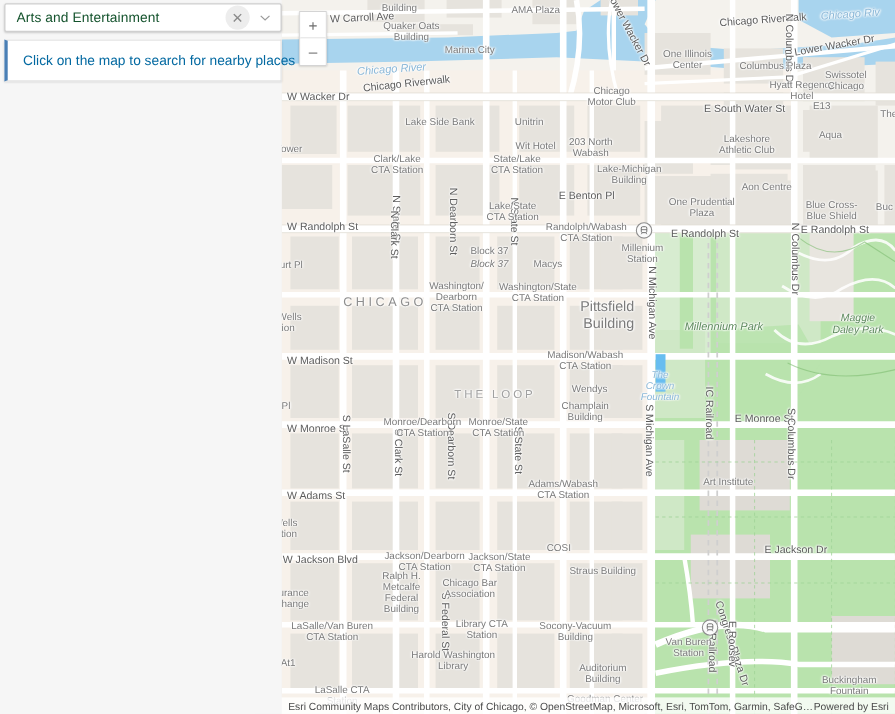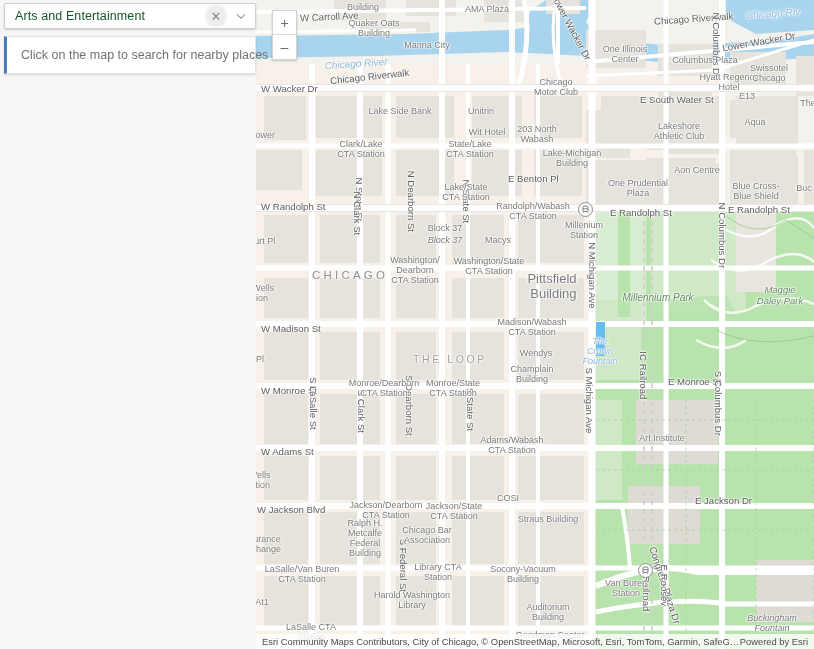--- a/index.html
+++ b/index.html
@@ -80,21 +80,21 @@
     background: #ffffff;
     border: 1px solid #e2e2e2;
     border-left: 3px solid #4a7fb5;
     box-shadow: 0 1px 2px rgba(0,0,0,0.13);
     display: flex;
     align-items: center;
     padding-left: 14px;
   }
   .hint-text {
     font-size: 12.5px;
-    color: #737373;
+    color: #0369a1;
     white-space: nowrap;
   }
 
   
   #zoom-controls {
     position: absolute;
     left: 272px; top: 10px;
     width: 25px;
     z-index: 55;
     background: #ffffff;
@@ -447,42 +447,42 @@
         <div class="lbl poi center" style="left: 189px; top: 223px; font-size: 9px; transform: translateX(-50%);">Block 37</div>
         <div class="lbl poi center" style="left: 189px; top: 235px; font-size: 9px; font-style: italic; transform: translateX(-50%);">Block 37</div>
         <div class="lbl poi center" style="left: 242px; top: 235px; font-size: 9px; transform: translateX(-50%);">Macys</div>
         <div class="lbl poi center" style="left: 3px; top: 236px; font-size: 9px; transform: translateX(-50%);">Court Pl</div>
         <div class="lbl poi center" style="left: 159px; top: 255px; font-size: 9px; transform: translateX(-50%);">Washington/<br>Dearborn<br>CTA Station</div>
         <div class="lbl poi center" style="left: 233px; top: 256px; font-size: 9px; transform: translateX(-50%);">Washington/State<br>CTA Station</div>
         <div class="lbl poi center" style="left: 296px; top: 272px; font-size: 13px; transform: translateX(-50%); text-align: right;">Pittsfield<br>Building</div>
         <div class="lbl poi center" style="left: 1px; top: 283px; font-size: 9px; transform: translateX(-50%);">on/Wells<br>tation</div>
         <div class="lbl poi center" style="left: 276px; top: 317px; font-size: 9px; transform: translateX(-50%);">Madison/Wabash<br>CTA Station</div>
         <div class="lbl poi center" style="left: 280px; top: 348px; font-size: 9px; transform: translateX(-50%);">Wendys</div>
-        <div class="lbl poi center" style="left: 4px; top: 354px; font-size: 9px; transform: translateX(-50%);">Pl</div>
+        <div class="lbl poi center" style="left: 4px; top: 364px; font-size: 9px; transform: translateX(-50%);">Pl</div>
         <div class="lbl poi center" style="left: 276px; top: 364px; font-size: 9px; transform: translateX(-50%);">Champlain<br>Building</div>
         <div class="lbl poi center" style="left: 128px; top: 378px; font-size: 9px; transform: translateX(-50%);">Monroe/Dearborn<br>CTA Station</div>
         <div class="lbl poi center" style="left: 197px; top: 378px; font-size: 9px; transform: translateX(-50%);">Monroe/State<br>CTA Station</div>
         <div class="lbl poi center" style="left: 344px; top: 336px; font-size: 9px; font-style: italic; color: rgb(139, 184, 216); transform: translateX(-50%);">The<br>Crown<br>Fountain</div>
         <div class="lbl poi center" style="left: 406px; top: 433px; font-size: 9px; transform: translateX(-50%);">Art Institute</div>
         <div class="lbl poi center" style="left: 256px; top: 435px; font-size: 9px; transform: translateX(-50%);">Adams/Wabash<br>CTA Station</div>
         <div class="lbl poi center" style="left: 0px; top: 470px; font-size: 9px; transform: translateX(-50%);">y/Wells<br>Station</div>
         <div class="lbl poi center" style="left: 252px; top: 493px; font-size: 9px; transform: translateX(-50%);">COSI</div>
         <div class="lbl poi center" style="left: 130px; top: 500px; font-size: 9px; transform: translateX(-50%); text-align: center;">Jackson/Dearborn<br>CTA Station</div>
         <div class="lbl poi center" style="left: 198px; top: 501px; font-size: 9px; transform: translateX(-50%);">Jackson/State<br>CTA Station</div>
         <div class="lbl poi center" style="left: 292px; top: 514px; font-size: 9px; transform: translateX(-50%);">Straus Building</div>
         <div class="lbl poi center" style="left: 5px; top: 534px; font-size: 9px; transform: translateX(-50%);">Insurance<br>Exchange</div>
         <div class="lbl poi center" style="left: 109px; top: 518px; font-size: 9px; transform: translateX(-50%);">Ralph H.<br>Metcalfe<br>Federal<br>Building</div>
         <div class="lbl poi center" style="left: 171px; top: 525px; font-size: 9px; transform: translateX(-50%);">Chicago Bar<br>Association</div>
         <div class="lbl poi center" style="left: 267px; top: 564px; font-size: 9px; transform: translateX(-50%);">Socony-Vacuum<br>Building</div>
         <div class="lbl poi center" style="left: 46px; top: 564px; font-size: 9px; transform: translateX(-50%);">LaSalle/Van Buren<br>CTA Station</div>
         <div class="lbl poi center" style="left: 182px; top: 562px; font-size: 9px; transform: translateX(-50%);">Library CTA<br>Station</div>
         <div class="lbl poi center" style="left: 370px; top: 578px; font-size: 9px; transform: translateX(-50%);">Van Buren<br>Station</div>
         <div class="lbl poi center" style="left: 156px; top: 590px; font-size: 9px; transform: translateX(-50%);">Harold Washington<br>Library</div>
         <div class="lbl poi center" style="left: 292px; top: 602px; font-size: 9px; transform: translateX(-50%);">Auditorium<br>Building</div>
-        <div class="lbl poi center" style="left: 516px; top: 613px; font-size: 9px; transform: translateX(-50%); font-style: italic;">Buckingham<br>Fountain</div>
+        <div class="lbl poi center" style="left: 516px; top: 613px; font-size: 9px; transform: translateX(-50%);">Buckingham<br>Fountain</div>
         <div class="lbl poi center" style="left: 294px; top: 630px; font-size: 9px; transform: translateX(-50%);">Goodman Center</div>
         <div class="lbl poi center" style="left: 6px; top: 597px; font-size: 9px; transform: translateX(-50%);">At1</div>
         <div class="lbl poi center" style="left: 55px; top: 622px; font-size: 9px; transform: translateX(-50%);">LaSalle CTA<br>Station</div>
         <div class="transit-icon" style="left: 322px; top: 202px;">
           <svg width="9" height="9" viewBox="0 0 10 10">
             <rect x="2.2" y="1.2" width="5.6" height="6" rx="1.4" fill="none" stroke="#636363" stroke-width="0.9"></rect>
             <line x1="2.2" y1="4.2" x2="7.8" y2="4.2" stroke="#636363" stroke-width="0.8"></line>
             <line x1="3.2" y1="7.2" x2="2.2" y2="8.8" stroke="#636363" stroke-width="0.8"></line>
             <line x1="6.8" y1="7.2" x2="7.8" y2="8.8" stroke="#636363" stroke-width="0.8"></line>
           </svg>

